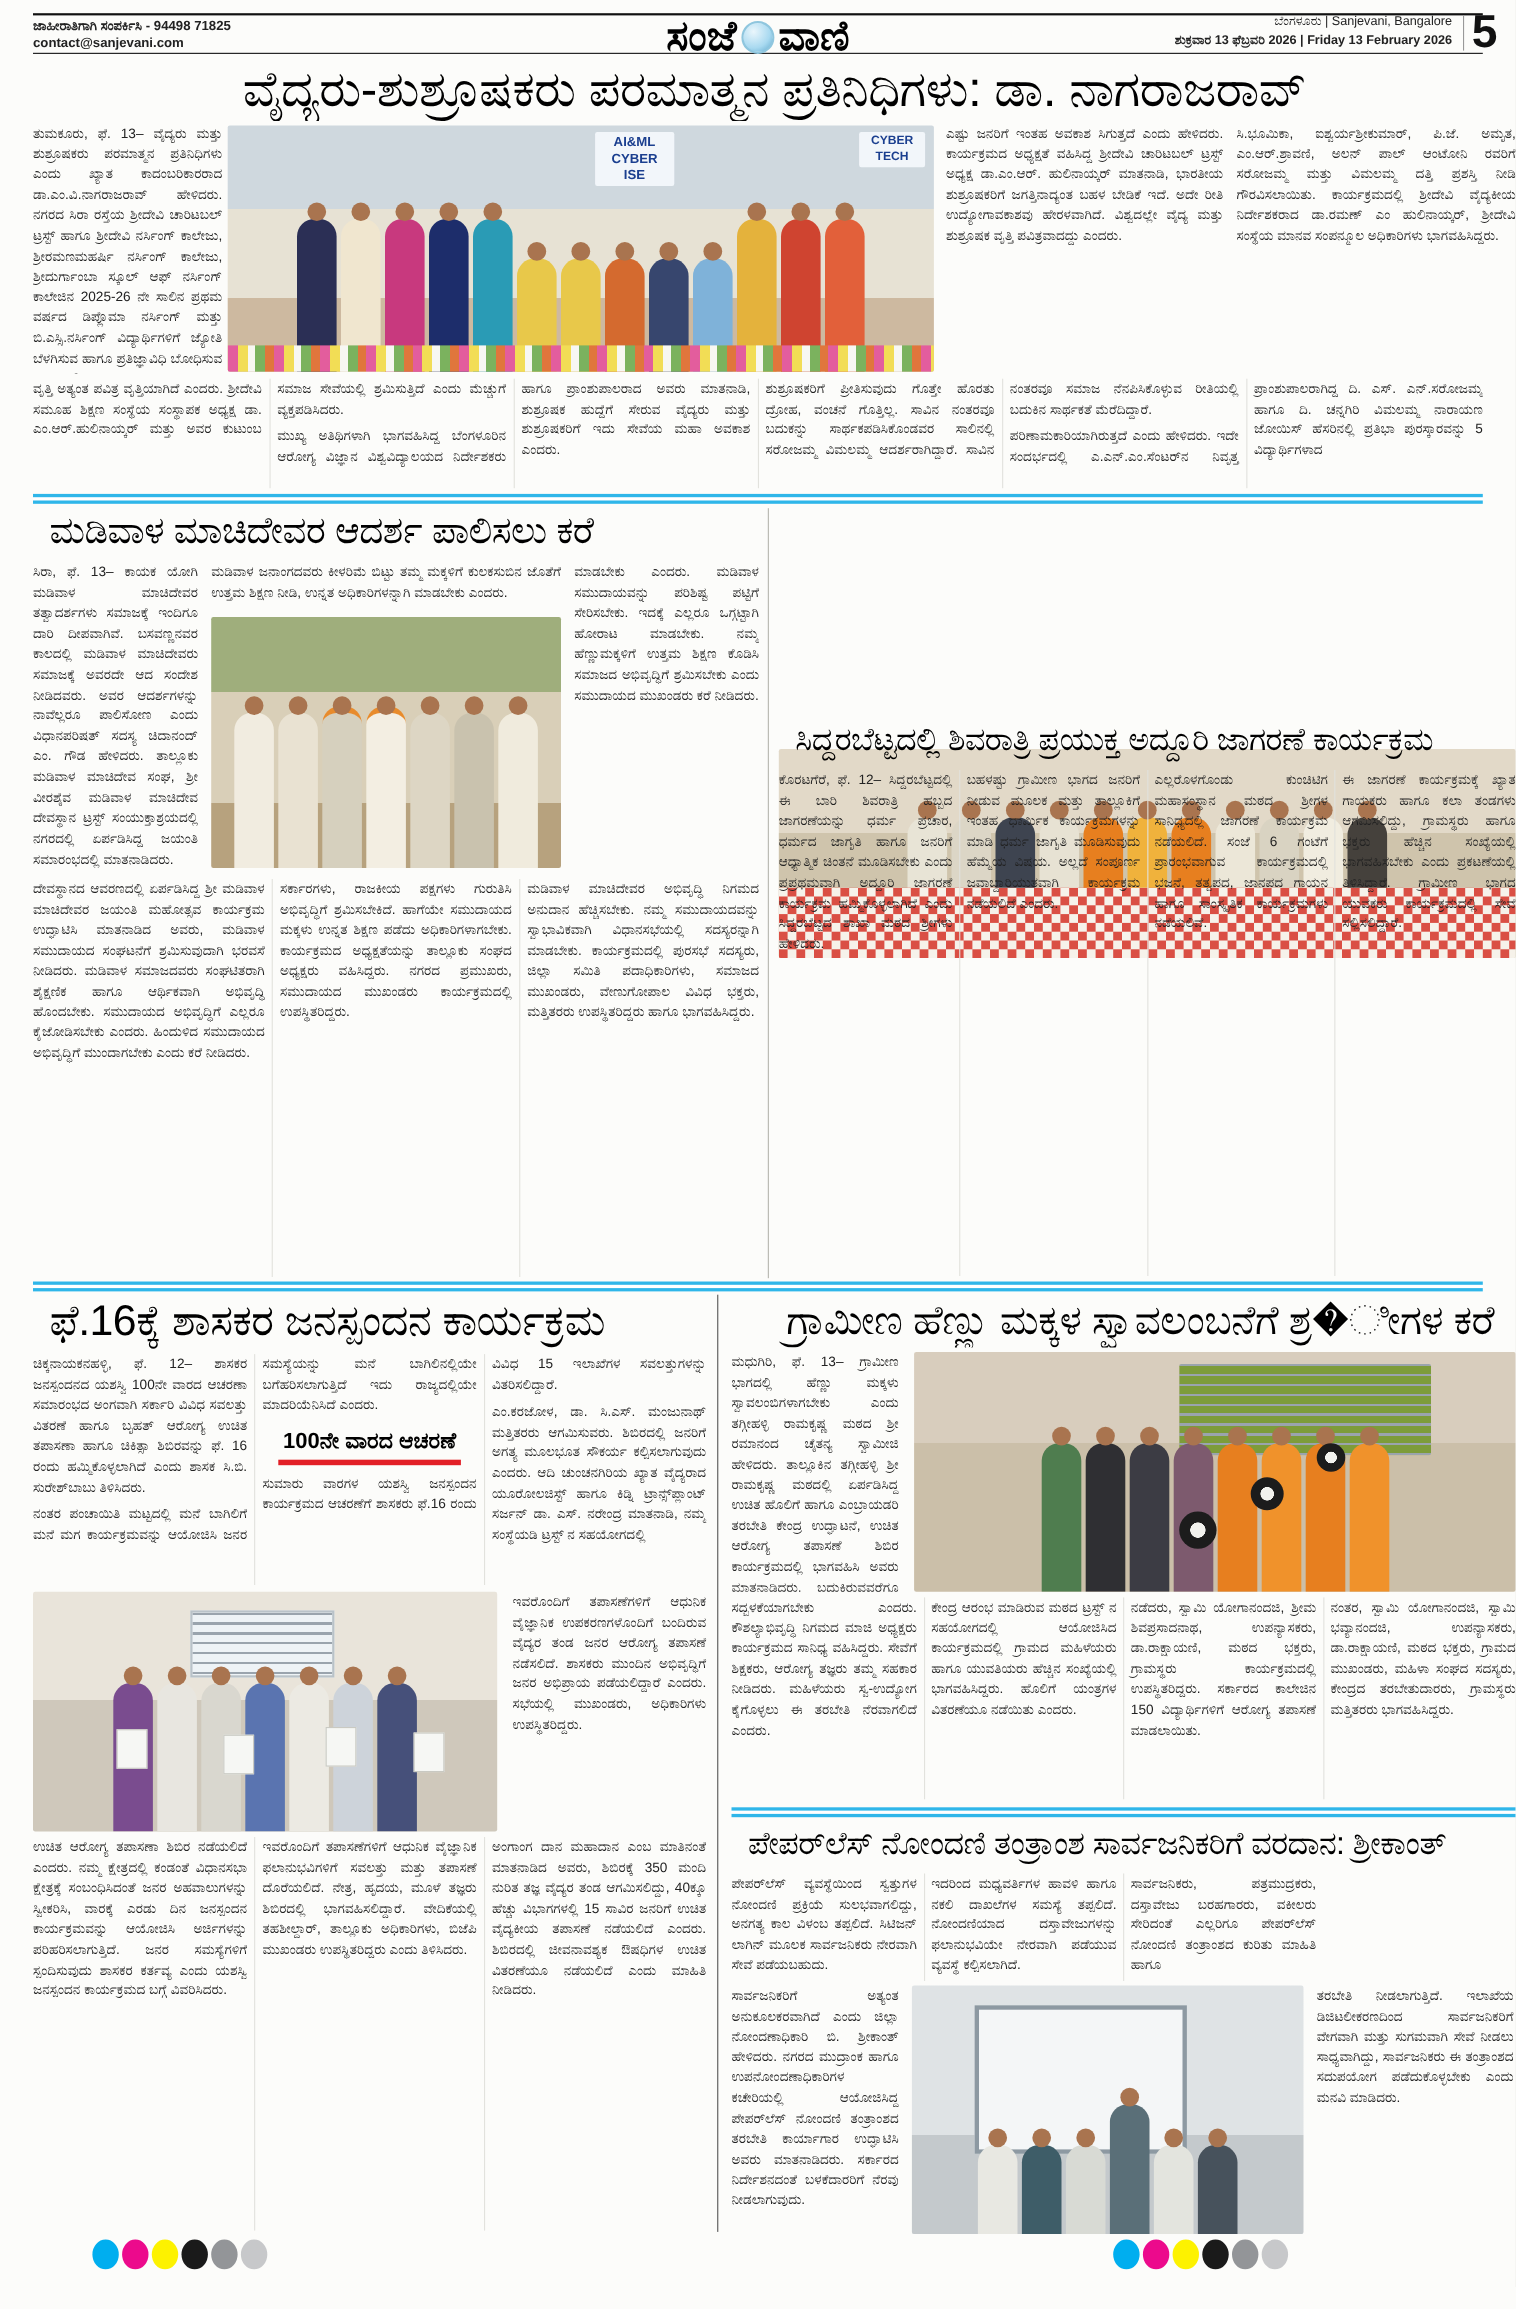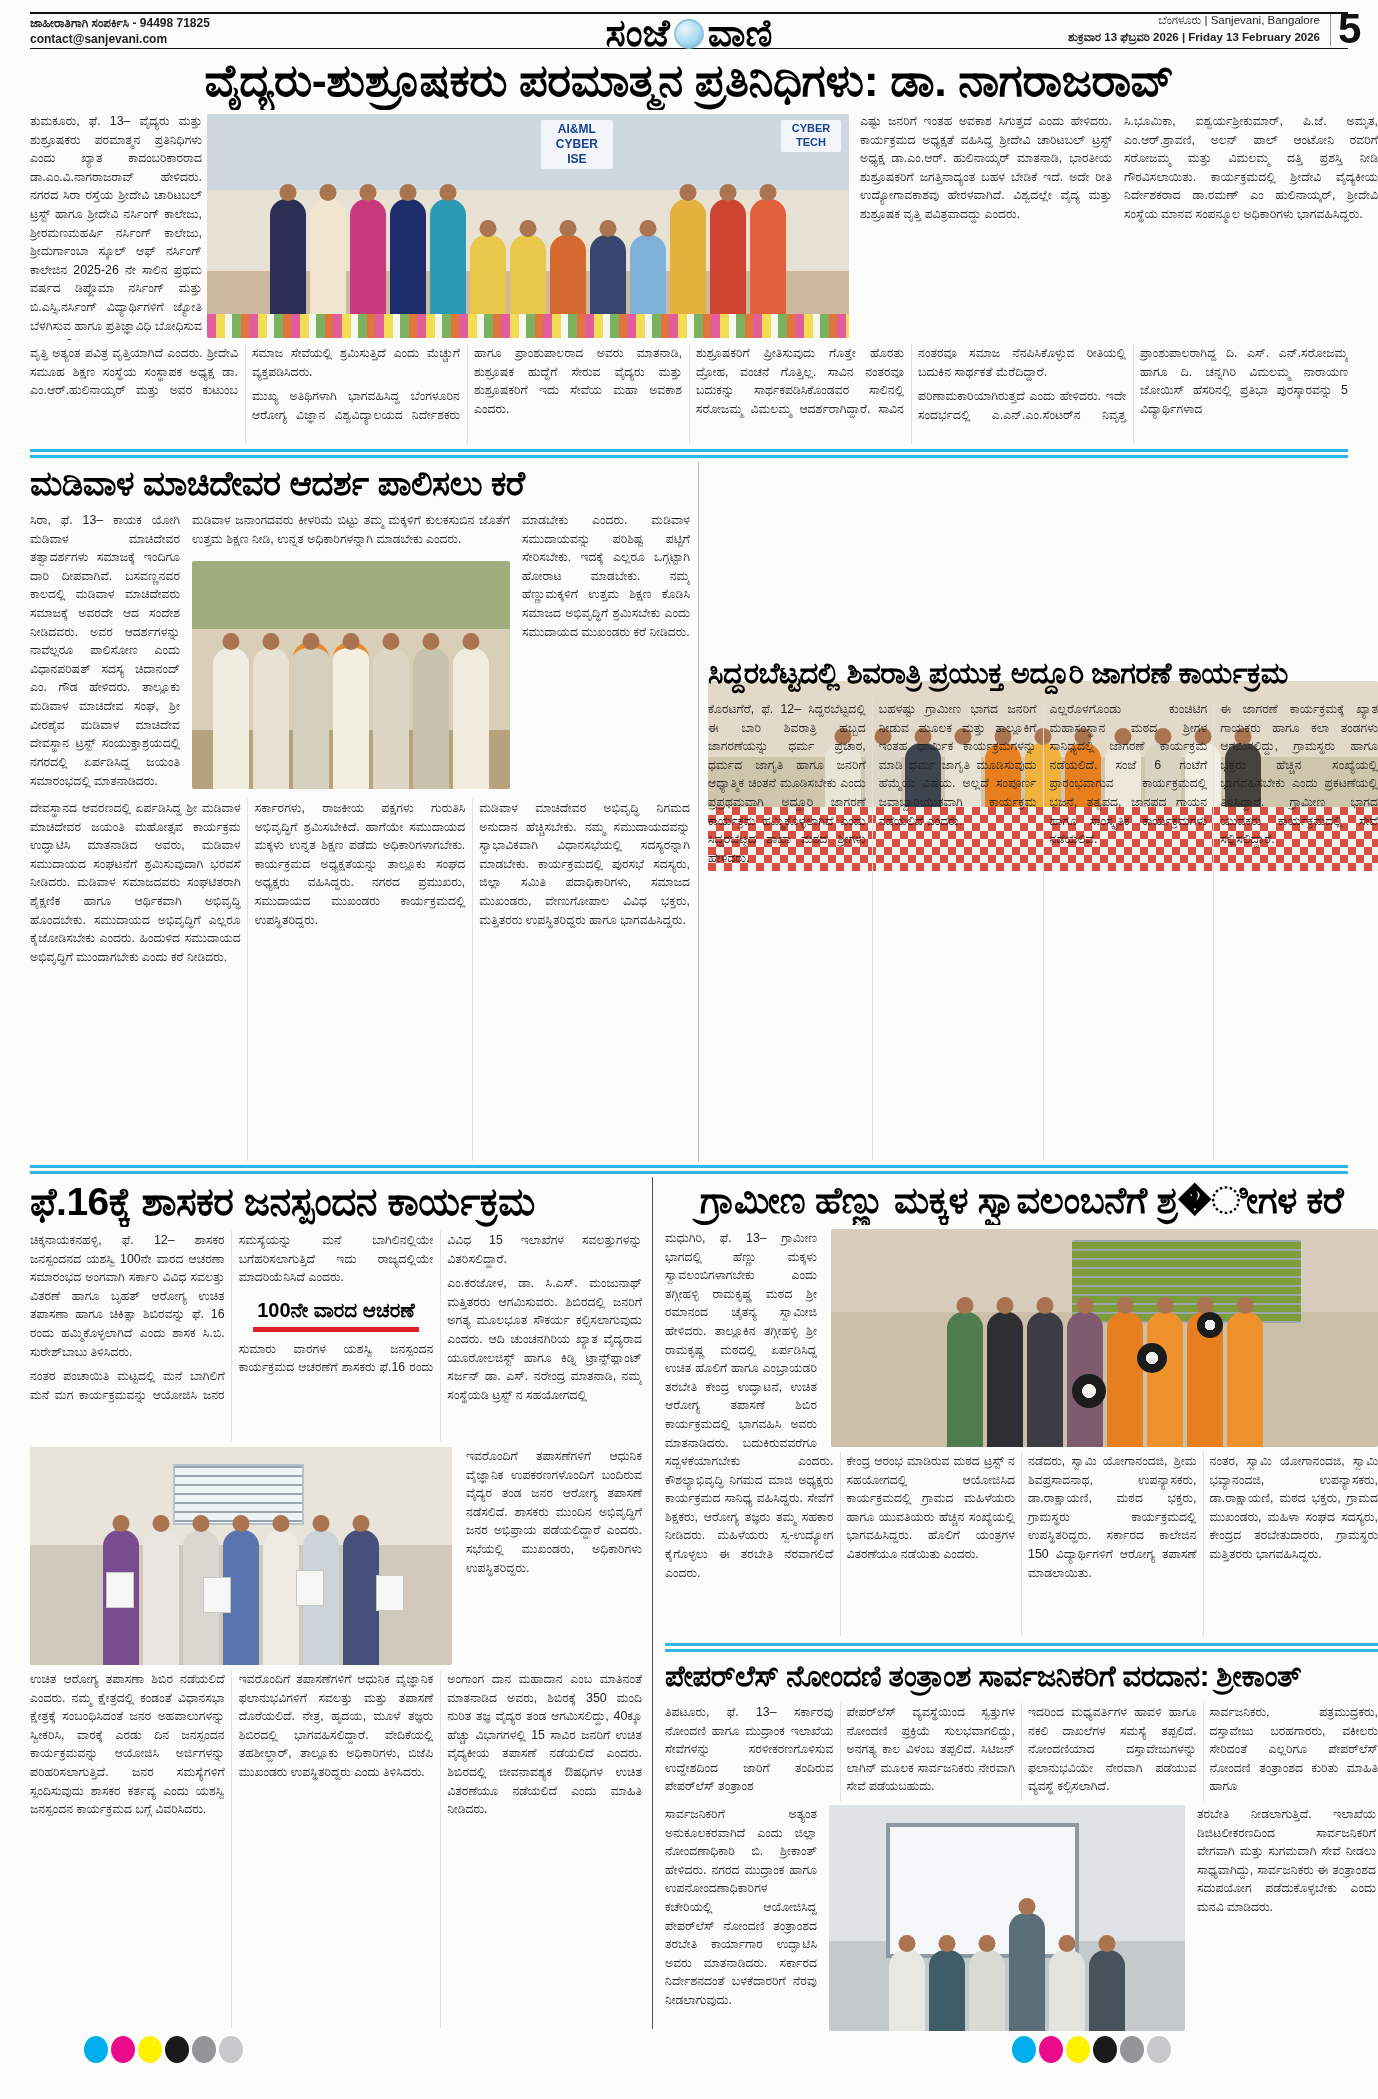--- a/index.html
+++ b/index.html
@@ -10,21 +10,21 @@
   .cyanrule{position:absolute;height:3px;border-top:3px solid #2fb6e9;border-bottom:3px solid #2fb6e9;background:#fff;}
   .vsep{position:absolute;width:1px;background:#666;}
   
   .contact{font-size:12px;font-weight:bold;line-height:1.35;color:#222;}
   .masthead{display:flex;align-items:center;justify-content:center;gap:4px;font-size:38px;font-weight:800;color:#000;}
   .mastlogo{width:30px;height:30px;border-radius:50%;background:radial-gradient(circle at 35% 30%,#eaf6fc,#a8d9f0 60%,#5fa8cc);border:2px solid #8fc6de;box-sizing:border-box;}
   .hright{text-align:right;font-size:11.5px;line-height:1.5;color:#222;}
   .hright .b{font-weight:bold;}
   .pagenum{font-size:42px;font-weight:bold;color:#111;line-height:1;}
   
-  .headline{font-weight:700;color:#000;letter-spacing:-0.5px;overflow:hidden;white-space:nowrap;}
+  .headline{font-weight:400;color:#000;letter-spacing:-0.5px;overflow:hidden;white-space:nowrap;margin-left:15px;}
   h1,h2,h3{margin:0;}
   
   .tx{font-size:12.4px;line-height:1.5;text-align:justify;color:#222;overflow:hidden;}
   .tx p{margin:0 0 6px 0;}
   .cols3{column-count:3;column-gap:14px;column-rule:1px solid #e2e2dd;}
   .cols4{column-count:4;column-gap:13px;column-rule:1px solid #e2e2dd;}
   .cols6{column-count:6;column-gap:14px;column-rule:1px solid #e2e2dd;}
   .subhead{font-size:20px;font-weight:800;text-align:center;color:#000;margin:8px 0 2px;column-span:none;}
   .redbar{height:5px;background:#e21f26;margin:2px 14px 8px;}
   
@@ -228,21 +228,20 @@
     <p>ಸದ್ಬಳಕೆಯಾಗಬೇಕು ಎಂದರು. ಕೌಶಲ್ಯಾಭಿವೃದ್ಧಿ ನಿಗಮದ ಮಾಜಿ ಅಧ್ಯಕ್ಷರು ಕಾರ್ಯಕ್ರಮದ ಸಾನಿಧ್ಯ ವಹಿಸಿದ್ದರು. ಸೇವೆಗೆ ಶಿಕ್ಷಕರು, ಆರೋಗ್ಯ ತಜ್ಞರು ತಮ್ಮ ಸಹಕಾರ ನೀಡಿದರು. ಮಹಿಳೆಯರು ಸ್ವ-ಉದ್ಯೋಗ ಕೈಗೊಳ್ಳಲು ಈ ತರಬೇತಿ ನೆರವಾಗಲಿದೆ ಎಂದರು.</p>
     <p>ಕೇಂದ್ರ ಆರಂಭ ಮಾಡಿರುವ ಮಠದ ಟ್ರಸ್ಟ್ ನ ಸಹಯೋಗದಲ್ಲಿ ಆಯೋಜಿಸಿದ ಕಾರ್ಯಕ್ರಮದಲ್ಲಿ ಗ್ರಾಮದ ಮಹಿಳೆಯರು ಹಾಗೂ ಯುವತಿಯರು ಹೆಚ್ಚಿನ ಸಂಖ್ಯೆಯಲ್ಲಿ ಭಾಗವಹಿಸಿದ್ದರು. ಹೊಲಿಗೆ ಯಂತ್ರಗಳ ವಿತರಣೆಯೂ ನಡೆಯಿತು ಎಂದರು.</p>
     <p>ನಡೆದರು, ಸ್ವಾಮಿ ಯೋಗಾನಂದಜಿ, ಶ್ರೀಮ ಶಿವಪ್ರಸಾದನಾಥ, ಉಪನ್ಯಾಸಕರು, ಡಾ.ರಾಕ್ಷಾಯಣಿ, ಮಠದ ಭಕ್ತರು, ಗ್ರಾಮಸ್ಥರು ಕಾರ್ಯಕ್ರಮದಲ್ಲಿ ಉಪಸ್ಥಿತರಿದ್ದರು. ಸರ್ಕಾರದ ಕಾಲೇಜಿನ 150 ವಿದ್ಯಾರ್ಥಿಗಳಿಗೆ ಆರೋಗ್ಯ ತಪಾಸಣೆ ಮಾಡಲಾಯಿತು.</p>
     <p>ನಂತರ, ಸ್ವಾಮಿ ಯೋಗಾನಂದಜಿ, ಸ್ವಾಮಿ ಭವ್ಯಾನಂದಜಿ, ಉಪನ್ಯಾಸಕರು, ಡಾ.ರಾಕ್ಷಾಯಣಿ, ಮಠದ ಭಕ್ತರು, ಗ್ರಾಮದ ಮುಖಂಡರು, ಮಹಿಳಾ ಸಂಘದ ಸದಸ್ಯರು, ಕೇಂದ್ರದ ತರಬೇತುದಾರರು, ಗ್ರಾಮಸ್ಥರು ಮತ್ತಿತರರು ಭಾಗವಹಿಸಿದ್ದರು.</p>
   </div>
 
   <div class="cyanrule" style="left:665px;top:1643px;width:713px;"></div>
 
   <h2 class="abs headline" style="left:665px;top:1655px;width:713px;font-size:29px;height:42px;line-height:42px;">ಪೇಪರ್‌ಲೆಸ್ ನೋಂದಣಿ ತಂತ್ರಾಂಶ ಸಾರ್ವಜನಿಕರಿಗೆ ವರದಾನ: ಶ್ರೀಕಾಂತ್</h2>
   <div class="abs tx cols4" style="left:665px;top:1703px;width:713px;height:98px;">
-    <p>ತಿಪಟೂರು, ಫೆ. 13– ಸರ್ಕಾರವು ನೋಂದಣಿ ಹಾಗೂ ಮುದ್ರಾಂಕ ಇಲಾಖೆಯ ಸೇವೆಗಳನ್ನು ಸರಳೀಕರಣಗೊಳಿಸುವ ಉದ್ದೇಶದಿಂದ ಜಾರಿಗೆ ತಂದಿರುವ ಪೇಪರ್‌ಲೆಸ್ ತಂತ್ರಾಂಶ</p>
     <p>ಪೇಪರ್‌ಲೆಸ್ ವ್ಯವಸ್ಥೆಯಿಂದ ಸ್ವತ್ತುಗಳ ನೋಂದಣಿ ಪ್ರಕ್ರಿಯೆ ಸುಲಭವಾಗಲಿದ್ದು, ಅನಗತ್ಯ ಕಾಲ ವಿಳಂಬ ತಪ್ಪಲಿದೆ. ಸಿಟಿಜನ್ ಲಾಗಿನ್ ಮೂಲಕ ಸಾರ್ವಜನಿಕರು ನೇರವಾಗಿ ಸೇವೆ ಪಡೆಯಬಹುದು.</p>
     <p>ಇದರಿಂದ ಮಧ್ಯವರ್ತಿಗಳ ಹಾವಳಿ ಹಾಗೂ ನಕಲಿ ದಾಖಲೆಗಳ ಸಮಸ್ಯೆ ತಪ್ಪಲಿದೆ. ನೋಂದಣಿಯಾದ ದಸ್ತಾವೇಜುಗಳನ್ನು ಫಲಾನುಭವಿಯೇ ನೇರವಾಗಿ ಪಡೆಯುವ ವ್ಯವಸ್ಥೆ ಕಲ್ಪಿಸಲಾಗಿದೆ.</p>
     <p>ಸಾರ್ವಜನಿಕರು, ಪತ್ರಮುದ್ರಕರು, ದಸ್ತಾವೇಜು ಬರಹಗಾರರು, ವಕೀಲರು ಸೇರಿದಂತೆ ಎಲ್ಲರಿಗೂ ಪೇಪರ್‌ಲೆಸ್ ನೋಂದಣಿ ತಂತ್ರಾಂಶದ ಕುರಿತು ಮಾಹಿತಿ ಹಾಗೂ</p>
   </div>
   <div class="abs" style="left:665px;top:1805px;width:713px;height:226px;display:flex;gap:12px;">
     <div class="tx" style="width:152px;height:226px;">ಸಾರ್ವಜನಿಕರಿಗೆ ಅತ್ಯಂತ ಅನುಕೂಲಕರವಾಗಿದೆ ಎಂದು ಜಿಲ್ಲಾ ನೋಂದಣಾಧಿಕಾರಿ ಬಿ. ಶ್ರೀಕಾಂತ್ ಹೇಳಿದರು. ನಗರದ ಮುದ್ರಾಂಕ ಹಾಗೂ ಉಪನೋಂದಣಾಧಿಕಾರಿಗಳ ಕಚೇರಿಯಲ್ಲಿ ಆಯೋಜಿಸಿದ್ದ ಪೇಪರ್‌ಲೆಸ್ ನೋಂದಣಿ ತಂತ್ರಾಂಶದ ತರಬೇತಿ ಕಾರ್ಯಾಗಾರ ಉದ್ಘಾಟಿಸಿ ಅವರು ಮಾತನಾಡಿದರು. ಸರ್ಕಾರದ ನಿರ್ದೇಶನದಂತೆ ಬಳಕೆದಾರರಿಗೆ ನೆರವು ನೀಡಲಾಗುವುದು.</div>
     <div class="photo" style="width:356px;height:226px;background:linear-gradient(#dfe3e5 0 60%,#c4c9cc 60%);">
       <div class="screen fakelines" style="left:16%;top:8%;width:52%;height:56%;"></div>
       <div class="people" style="height:58%;top:auto;">
         <span class="person" style="background:#e8e8e2;"></span>

